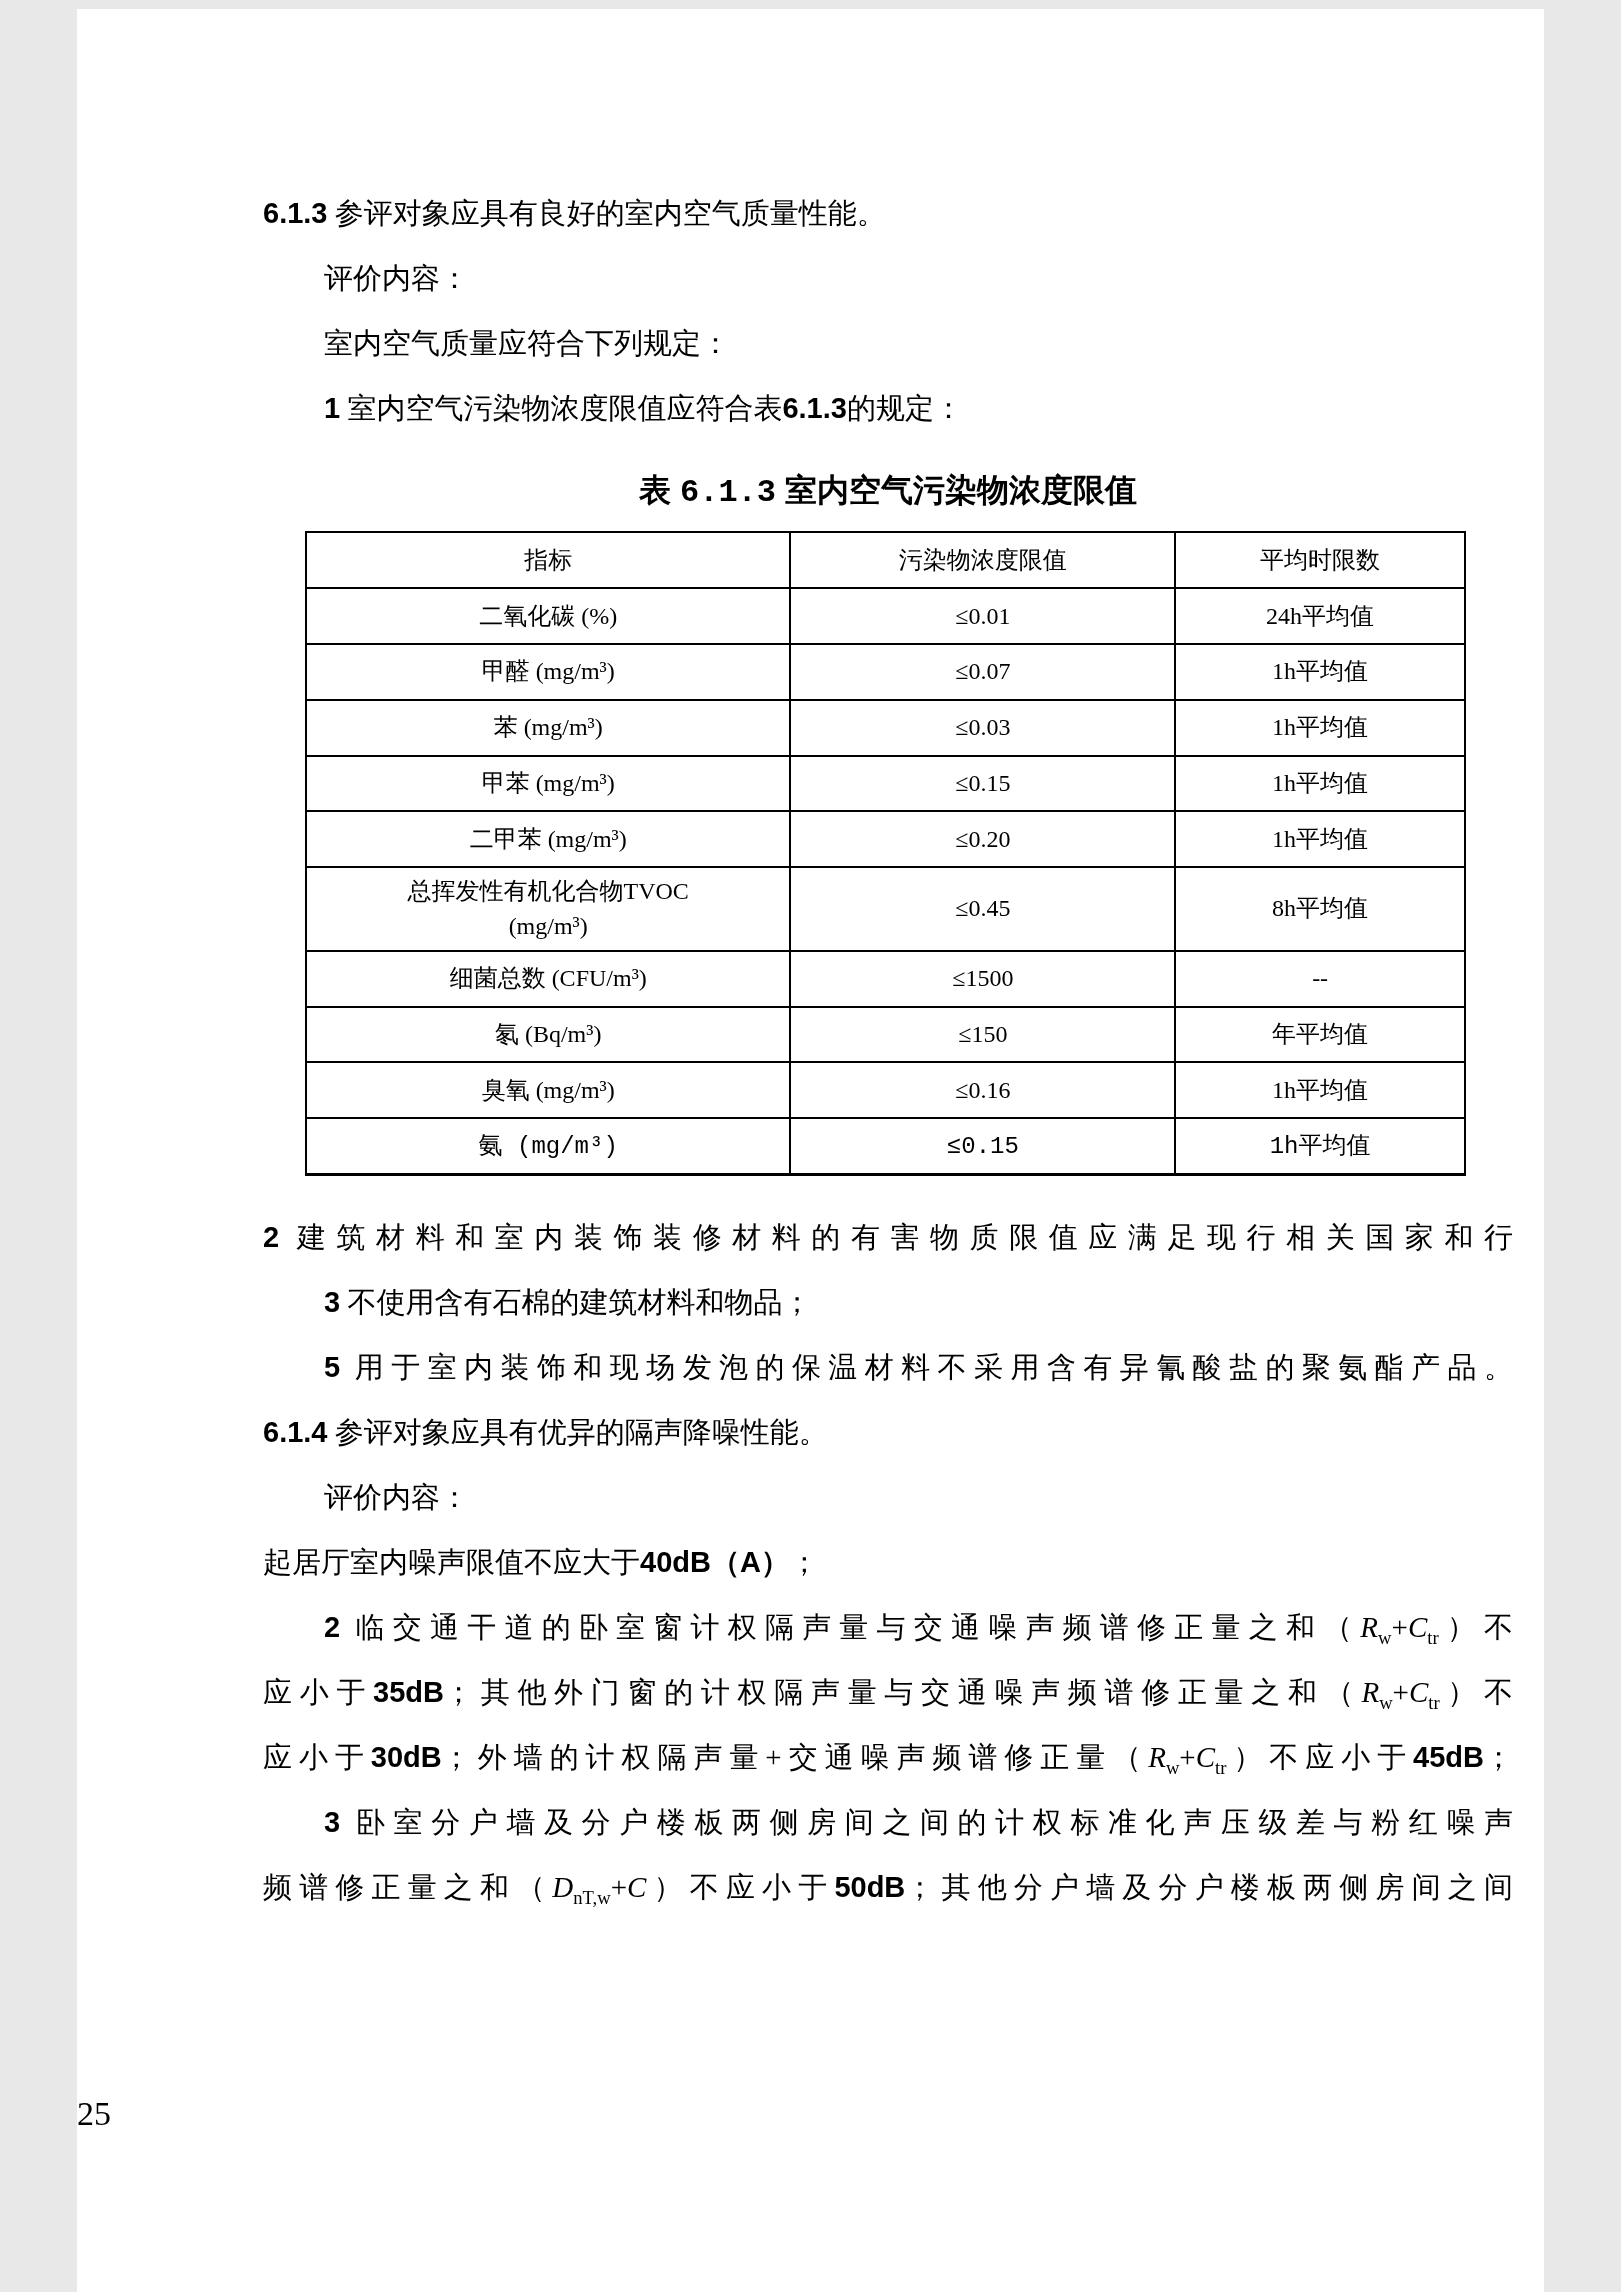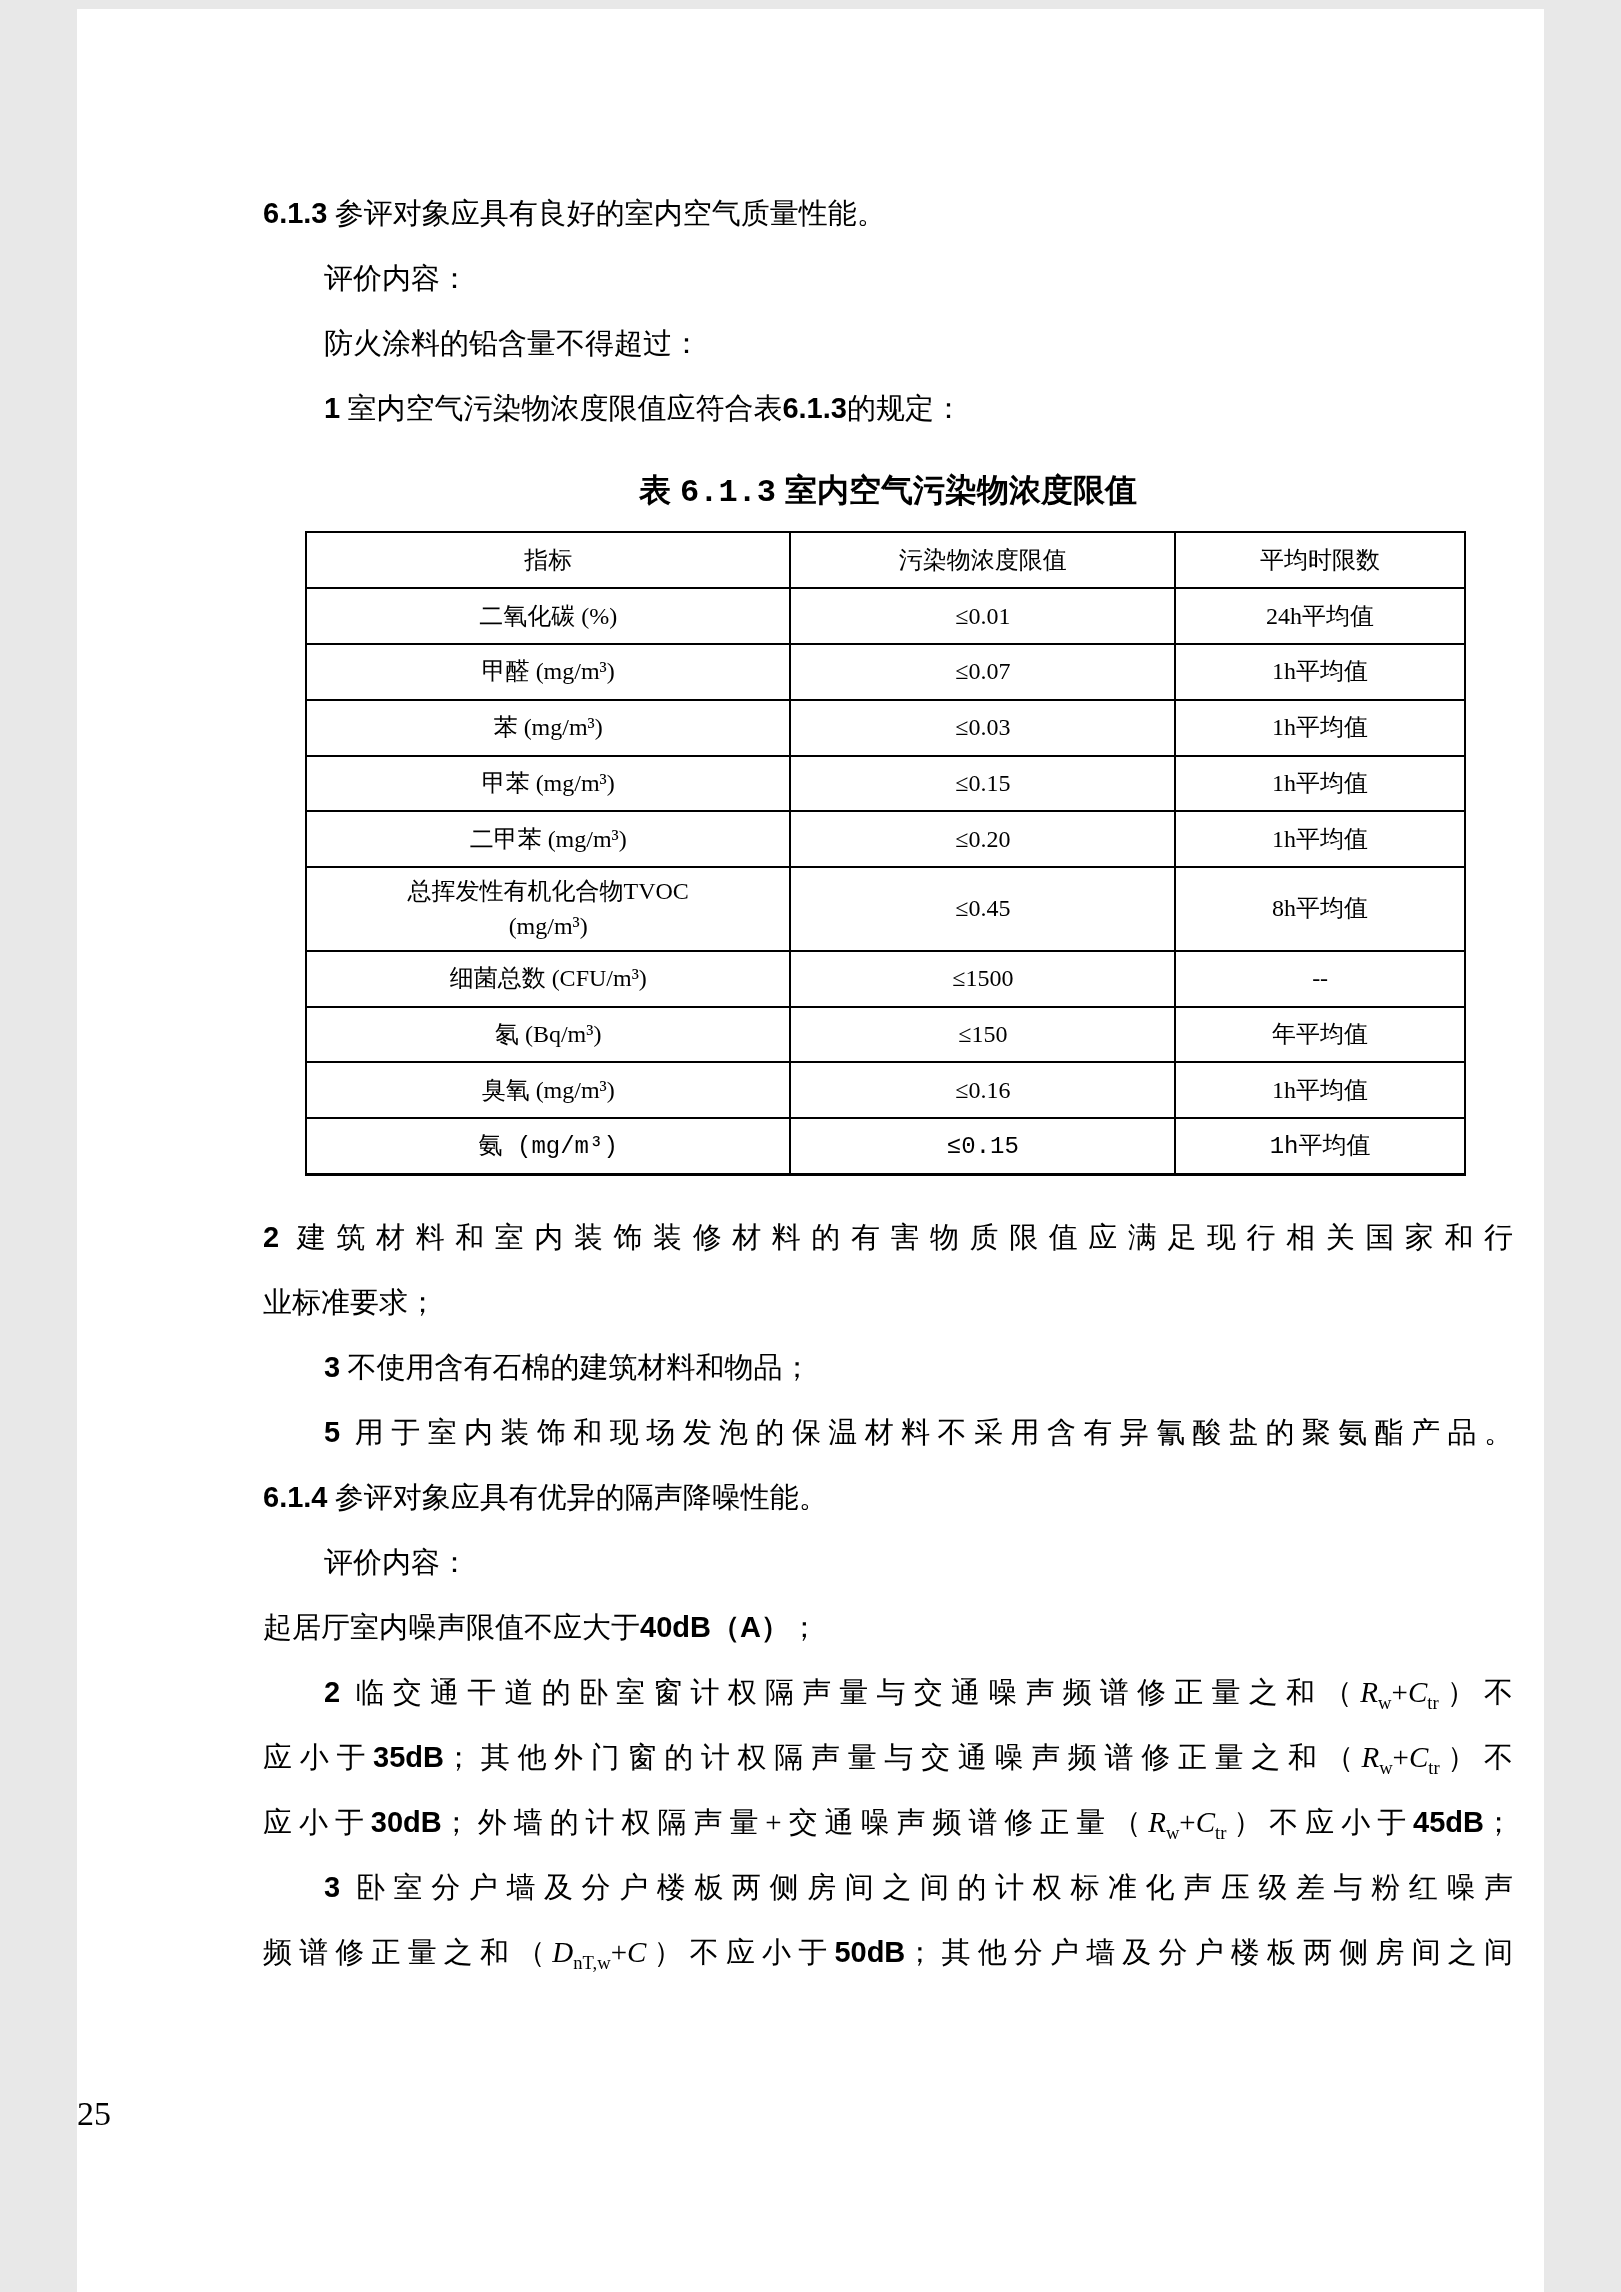--- a/index.html
+++ b/index.html
@@ -81,21 +81,21 @@
   }
 </style>
 </head>
 <body>
 
 <div class="page">
   <div class="content">
 
     <div class="line"><span class="b">6.1.3</span><span> 参评对象应具有良好的室内空气质量性能。</span></div>
     <div class="line ind"><span>评价内容：</span></div>
-    <div class="line ind"><span>防火涂料的铅含量不得超过：</span></div>
+    <div class="line ind"><span>室内空气质量应符合下列规定：</span></div>
     <div class="line ind"><span class="b">1</span><span> 室内空气污染物浓度限值应符合表</span><span class="b">6.1.3</span><span>的规定：</span></div>
 
     <div class="table-caption"><span class="b">表 </span><span class="b m">6.1.3</span><span class="b">  室内空气污染物浓度限值</span></div>
 
     <table class="limits">
       <colgroup>
           <col class="c1">
           <col class="c2">
           <col class="c3">
         </colgroup>
@@ -155,21 +155,20 @@
           </tr>
           <tr>
             <td>氨 (mg/m³)</td>
             <td>≤0.15</td>
             <td>1h平均值</td>
           </tr>
         </tbody>
     </table>
 
     <div class="line jst after-table"><span class="b">2</span><span> 建筑材料和室内装饰装修材料的有害物质限值应满足现行相关国家和行</span></div>
-    <div class="line"><span>业标准要求；</span></div>
     <div class="line ind"><span class="b">3</span><span> 不使用含有石棉的建筑材料和物品；</span></div>
     <div class="line ind jst"><span class="b">5</span><span> 用于室内装饰和现场发泡的保温材料不采用含有异氰酸盐的聚氨酯产品。</span></div>
     <div class="line"><span class="b">6.1.4</span><span> 参评对象应具有优异的隔声降噪性能。</span></div>
     <div class="line ind"><span>评价内容：</span></div>
     <div class="line"><span>起居厅室内噪声限值不应大于</span><span class="b">40dB（A）</span><span>；</span></div>
     <div class="line ind jst"><span class="b">2</span><span> 临交通干道的卧室窗计权隔声量与交通噪声频谱修正量之和（</span><span class="i">R</span><sub>w</sub><span>+</span><span class="i">C</span><sub>tr</sub><span>）不</span></div>
     <div class="line jst"><span>应小于</span><span class="b">35dB</span><span>；其他外门窗的计权隔声量与交通噪声频谱修正量之和（</span><span class="i">R</span><sub>w</sub><span>+</span><span class="i">C</span><sub>tr</sub><span>）不</span></div>
     <div class="line jst"><span>应小于</span><span class="b">30dB</span><span>；外墙的计权隔声量+交通噪声频谱修正量（</span><span class="i">R</span><sub>w</sub><span>+</span><span class="i">C</span><sub>tr</sub><span>）不应小于</span><span class="b">45dB</span><span>；</span></div>
     <div class="line ind jst"><span class="b">3</span><span> 卧室分户墙及分户楼板两侧房间之间的计权标准化声压级差与粉红噪声</span></div>
     <div class="line jst"><span>频谱修正量之和（</span><span class="i">D</span><sub>nT,w</sub><span>+</span><span class="i">C</span><span>）不应小于</span><span class="b">50dB</span><span>；其他分户墙及分户楼板两侧房间之间</span></div>

